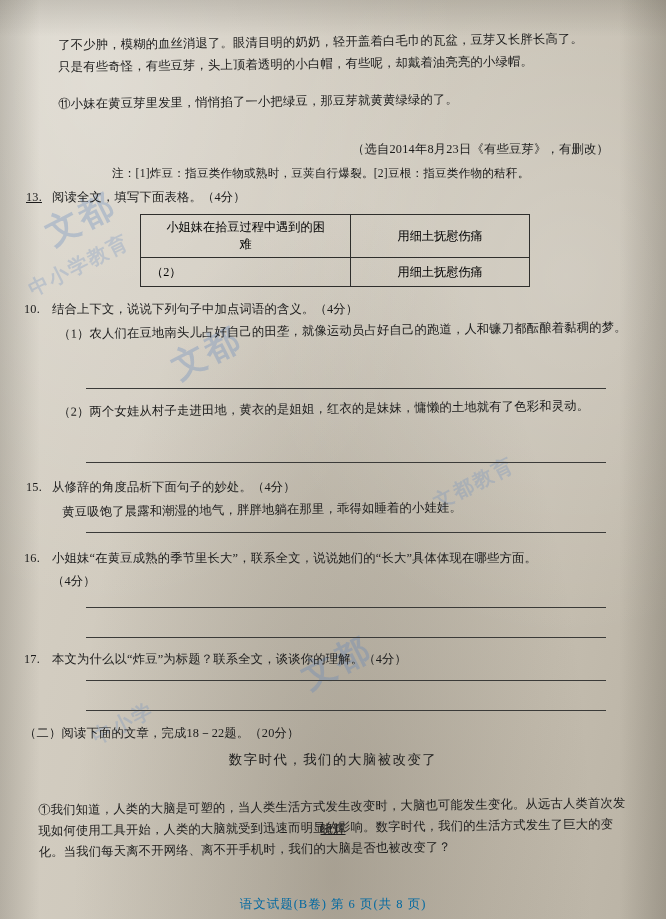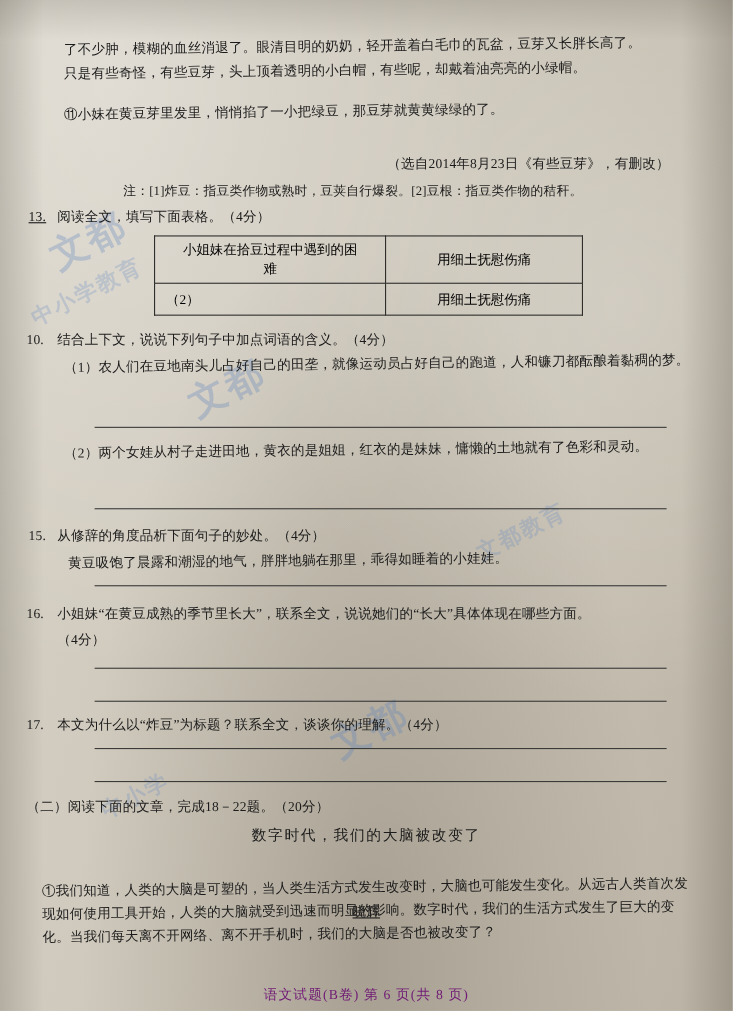--- a/index.html
+++ b/index.html
@@ -52,21 +52,21 @@
   table.tbl td{
     border:1px solid #2e2e2c;
     padding:4px 22px;
     text-align:center;
     color:#000000;
     height:20px;
   }
   .center{text-align:center;}
   .footer{
     position:absolute;left:0;right:0;bottom:6px;
-    text-align:center;font-size:12.5px;color:#701a75;
+    text-align:center;font-size:12.5px;color:#0369a1;
     letter-spacing:1px;
   }
   
   .wm{
     position:absolute;
     color:rgba(90,130,190,0.30);
     font-size:34px;
     font-weight:bold;
     transform:rotate(-27deg);
     pointer-events:none;

